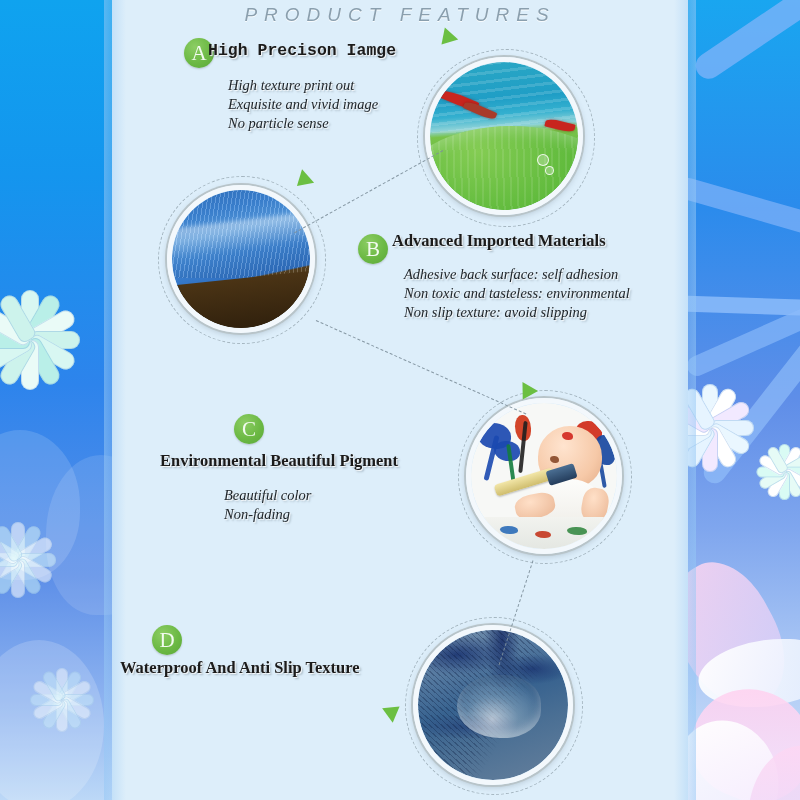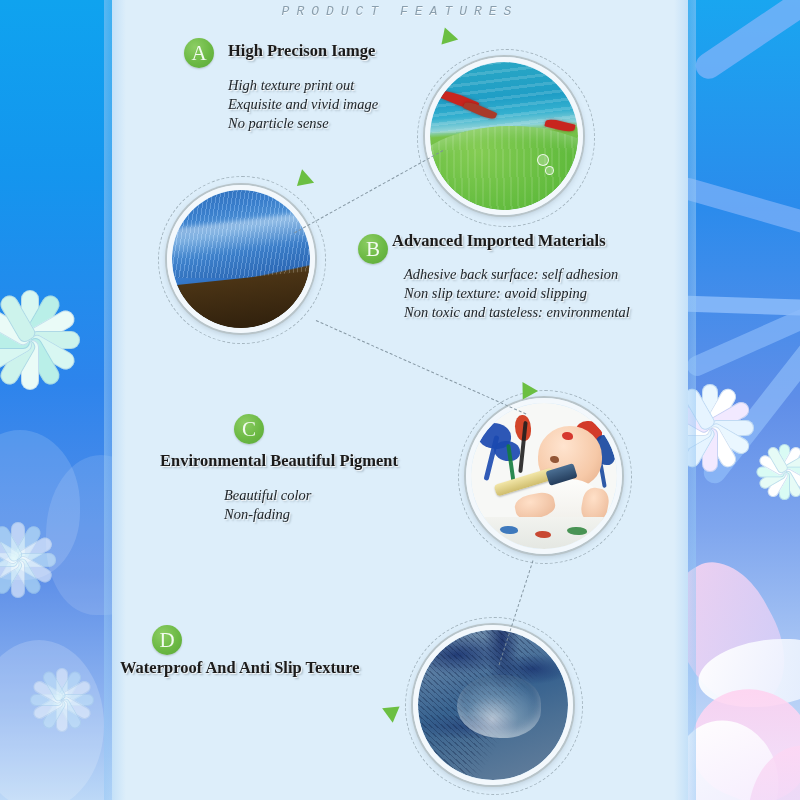--- a/index.html
+++ b/index.html
@@ -27,22 +27,22 @@
     width:18px;height:52px;margin-left:-9px;margin-top:-52px;
     border-radius:9px 9px 7px 7px;
     transform-origin:50% 100%;
   }
   .ray{position:absolute;transform-origin:0 50%;border-radius:40px;}
 
   
   .title-bar{position:absolute;left:112px;right:112px;top:0;height:32px;}
   .title{
     position:absolute;left:0;right:0;top:4px;text-align:center;
-    font-family:Liberation Mono, monospace;font-style:italic;
-    font-size:13px;letter-spacing:7px;color:#8a9fae;font-weight:400;
+    font-family:Liberation Sans, sans-serif;font-style:italic;
+    font-size:19px;letter-spacing:7px;color:#8a9fae;font-weight:400;
     text-shadow:0 1px 0 rgba(255,255,255,.8);
   }
 
   
   .circle-wrap{position:absolute;border-radius:50%;}
   .photo{
     position:absolute;inset:0;border-radius:50%;overflow:hidden;
     border:5px solid #f3f8fc;
     box-shadow:0 0 0 2px #b8c4c9, 0 2px 6px rgba(60,80,95,.28);
   }
@@ -235,21 +235,21 @@
     <div style="position:absolute;left:-14px;top:720px;width:104px;height:120px;border-radius:50%;background:linear-gradient(170deg,rgba(255,255,255,.95),rgba(244,236,255,.75));transform:rotate(-14deg);"></div>
     <div style="position:absolute;left:62px;top:745px;width:90px;height:120px;border-radius:50% 50% 45% 45%;background:linear-gradient(160deg,rgba(255,215,242,.85),rgba(226,214,252,.7));transform:rotate(14deg);"></div>
   </div>
   <div class="edge-right-fade"></div>
 
   <div class="title-bar">
     <div class="title">PRODUCT FEATURES</div>
   </div>
 
   <div class="badge" style="left:184px;top:38px;">A</div>
-  <div class="heading" style="left:228px;top:41px;">High Precison Iamge</div>
+  <div class="heading" style="left:208px;top:41px;font-family:Liberation Mono, monospace;">High Precison Iamge</div>
   <div class="bullets" style="left:228px;top:76px;">
     <div>High texture print out</div>
     <div>Exquisite and vivid image</div>
     <div>No particle sense</div>
   </div>
 
   <div class="dash-ring" style="left:417px;top:49px;width:176px;height:176px;"></div>
   <div class="circle-wrap" style="left:425px;top:57px;width:158px;height:158px;">
     <div class="photo">
       <div class="inner ph-a">
@@ -274,22 +274,22 @@
         <div class="wood"></div>
       </div>
     </div>
   </div>
   <div class="arrow left" style="left:295px;top:172px;transform:rotate(-42deg);"></div>
 
   <div class="badge" style="left:358px;top:234px;">B</div>
   <div class="heading" style="left:392px;top:231px;">Advanced Imported Materials</div>
   <div class="bullets" style="left:404px;top:265px;">
     <div>Adhesive back surface: self adhesion</div>
+    <div>Non toxic and tasteless: environmental</div>
     <div>Non slip texture: avoid slipping</div>
-    <div>Non toxic and tasteless: environmental</div>
   </div>
 
   <div class="badge" style="left:234px;top:414px;">C</div>
   <div class="heading" style="left:160px;top:451px;">Environmental Beautiful Pigment</div>
   <div class="bullets" style="left:224px;top:486px;">
     <div>Beautiful color</div>
     <div>Non-fading</div>
   </div>
 
   <div class="dash-ring" style="left:458px;top:390px;width:172px;height:172px;"></div>

